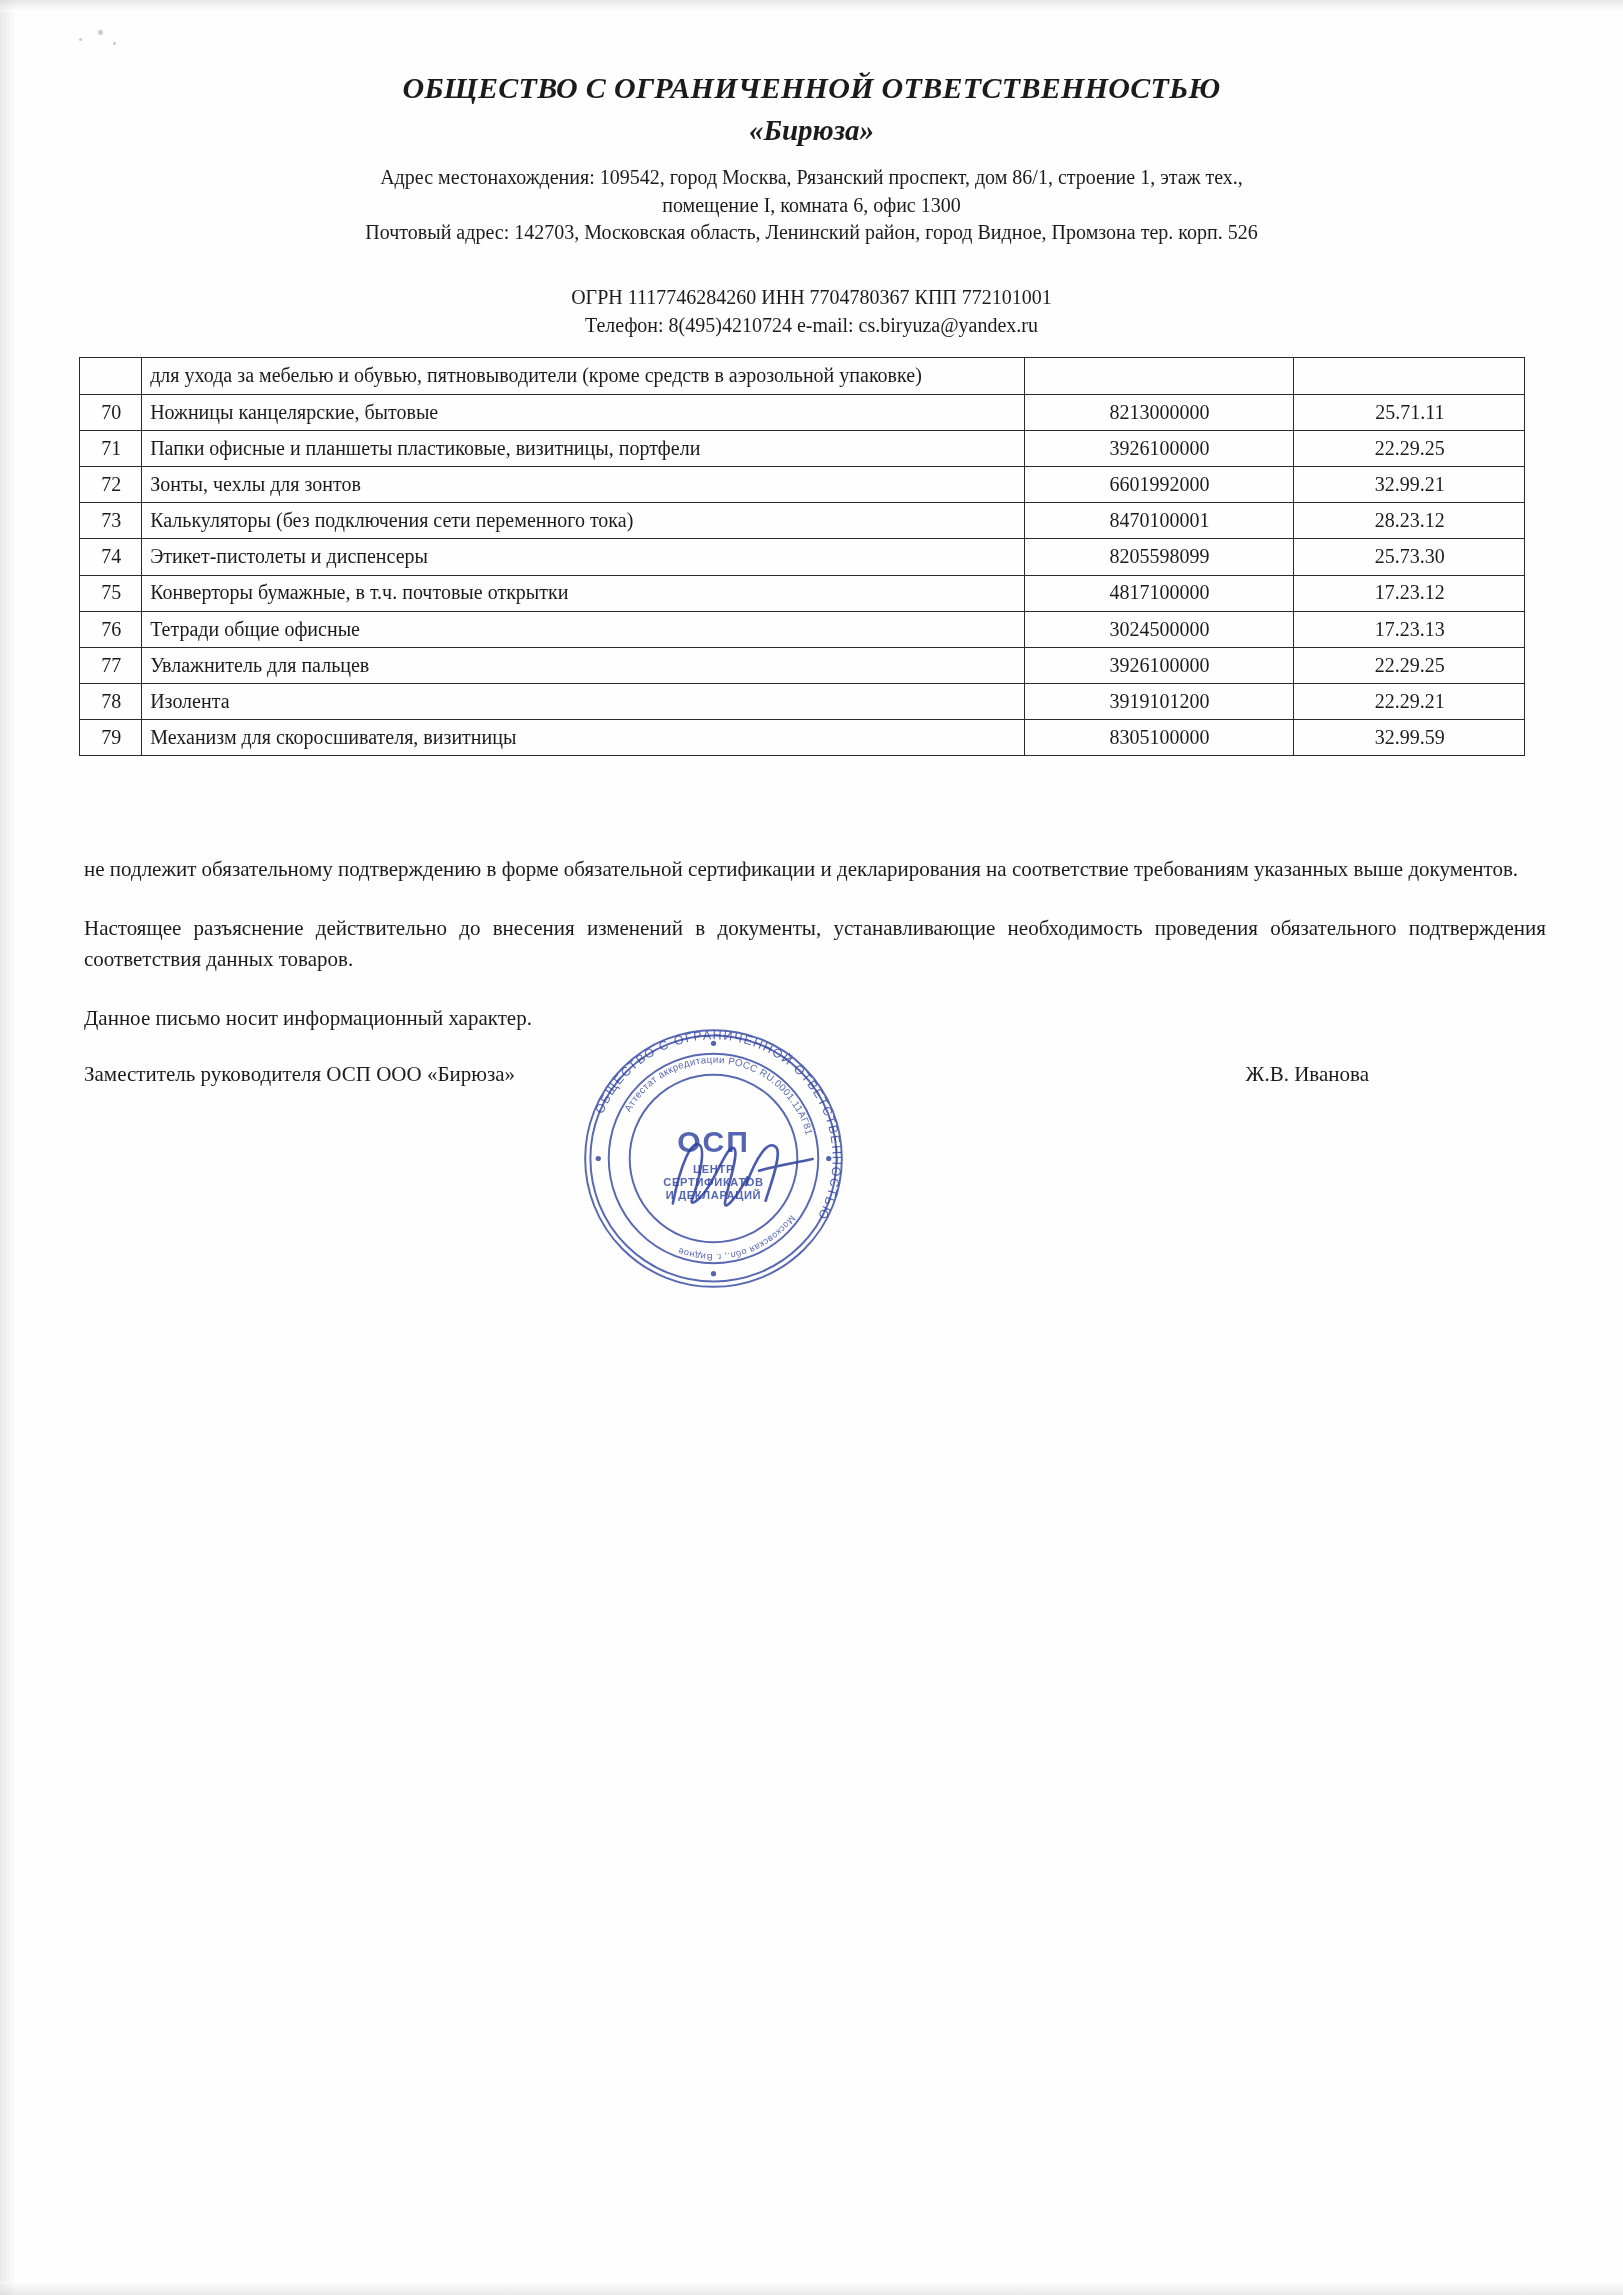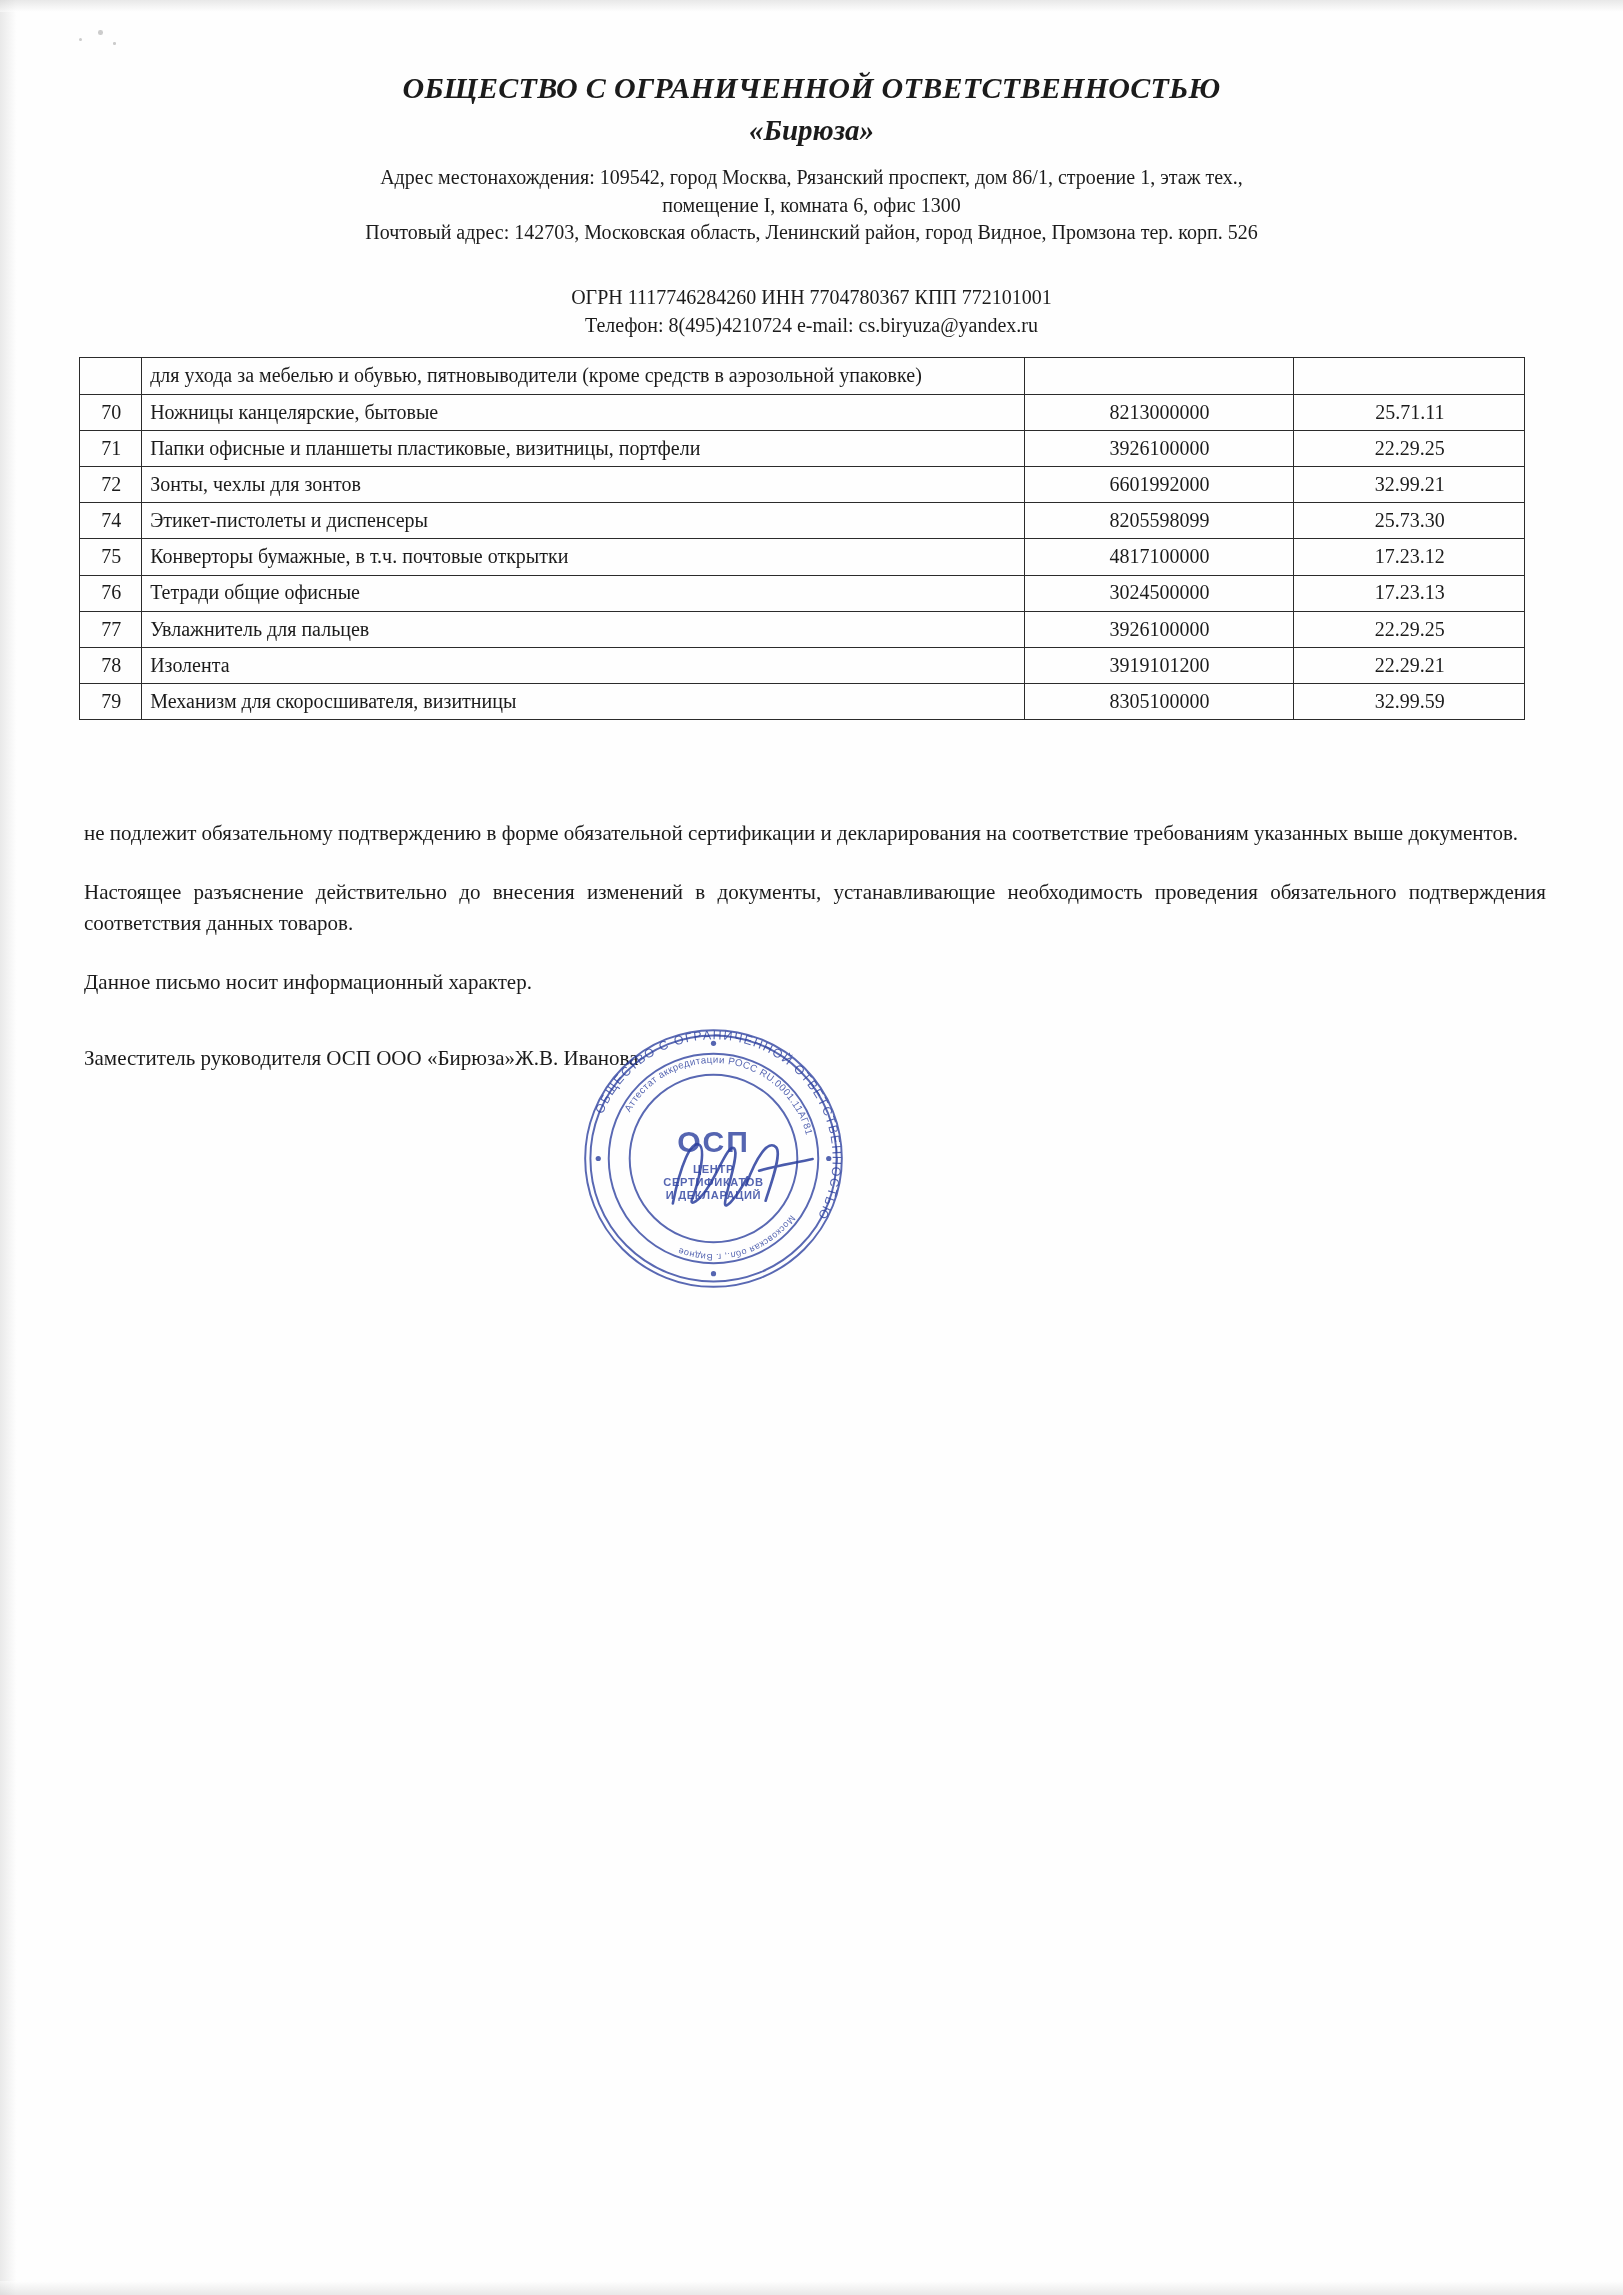--- a/index.html
+++ b/index.html
@@ -133,24 +133,25 @@
   }
   .para {
     text-align: justify;
     margin-bottom: 29px;
   }
   .para.last {
     margin-bottom: 0;
   }
 
   .sign-row {
-    margin-top: 48px;
+    margin-top: 28px;
     margin-left: 84px;
     margin-right: 77px;
     display: flex;
+    justify-content: space-between;
     align-items: flex-start;
     font-size: 21px;
   }
   .sign-left { white-space: nowrap; }
   .sign-right { white-space: nowrap; margin-right: 177px; }
 
   
   .stamp {
     position: absolute;
     left: 576px;
@@ -216,20 +217,26 @@
           <td class="col-num">71</td>
           <td class="col-name">Папки офисные и планшеты пластиковые, визитницы, портфели</td>
           <td class="col-code">3926100000</td>
           <td class="col-okpd">22.29.25</td>
         </tr>
         <tr>
           <td class="col-num">72</td>
           <td class="col-name">Зонты, чехлы для зонтов</td>
           <td class="col-code">6601992000</td>
           <td class="col-okpd">32.99.21</td>
+        </tr>
+        <tr>
+          <td class="col-num">73</td>
+          <td class="col-name">Калькуляторы (без подключения сети переменного тока)</td>
+          <td class="col-code">8470100001</td>
+          <td class="col-okpd">28.23.12</td>
         </tr>
         <tr>
           <td class="col-num">74</td>
           <td class="col-name">Этикет-пистолеты и диспенсеры</td>
           <td class="col-code">8205598099</td>
           <td class="col-okpd">25.73.30</td>
         </tr>
         <tr>
           <td class="col-num">75</td>
           <td class="col-name">Конверторы бумажные, в т.ч. почтовые открытки</td>

